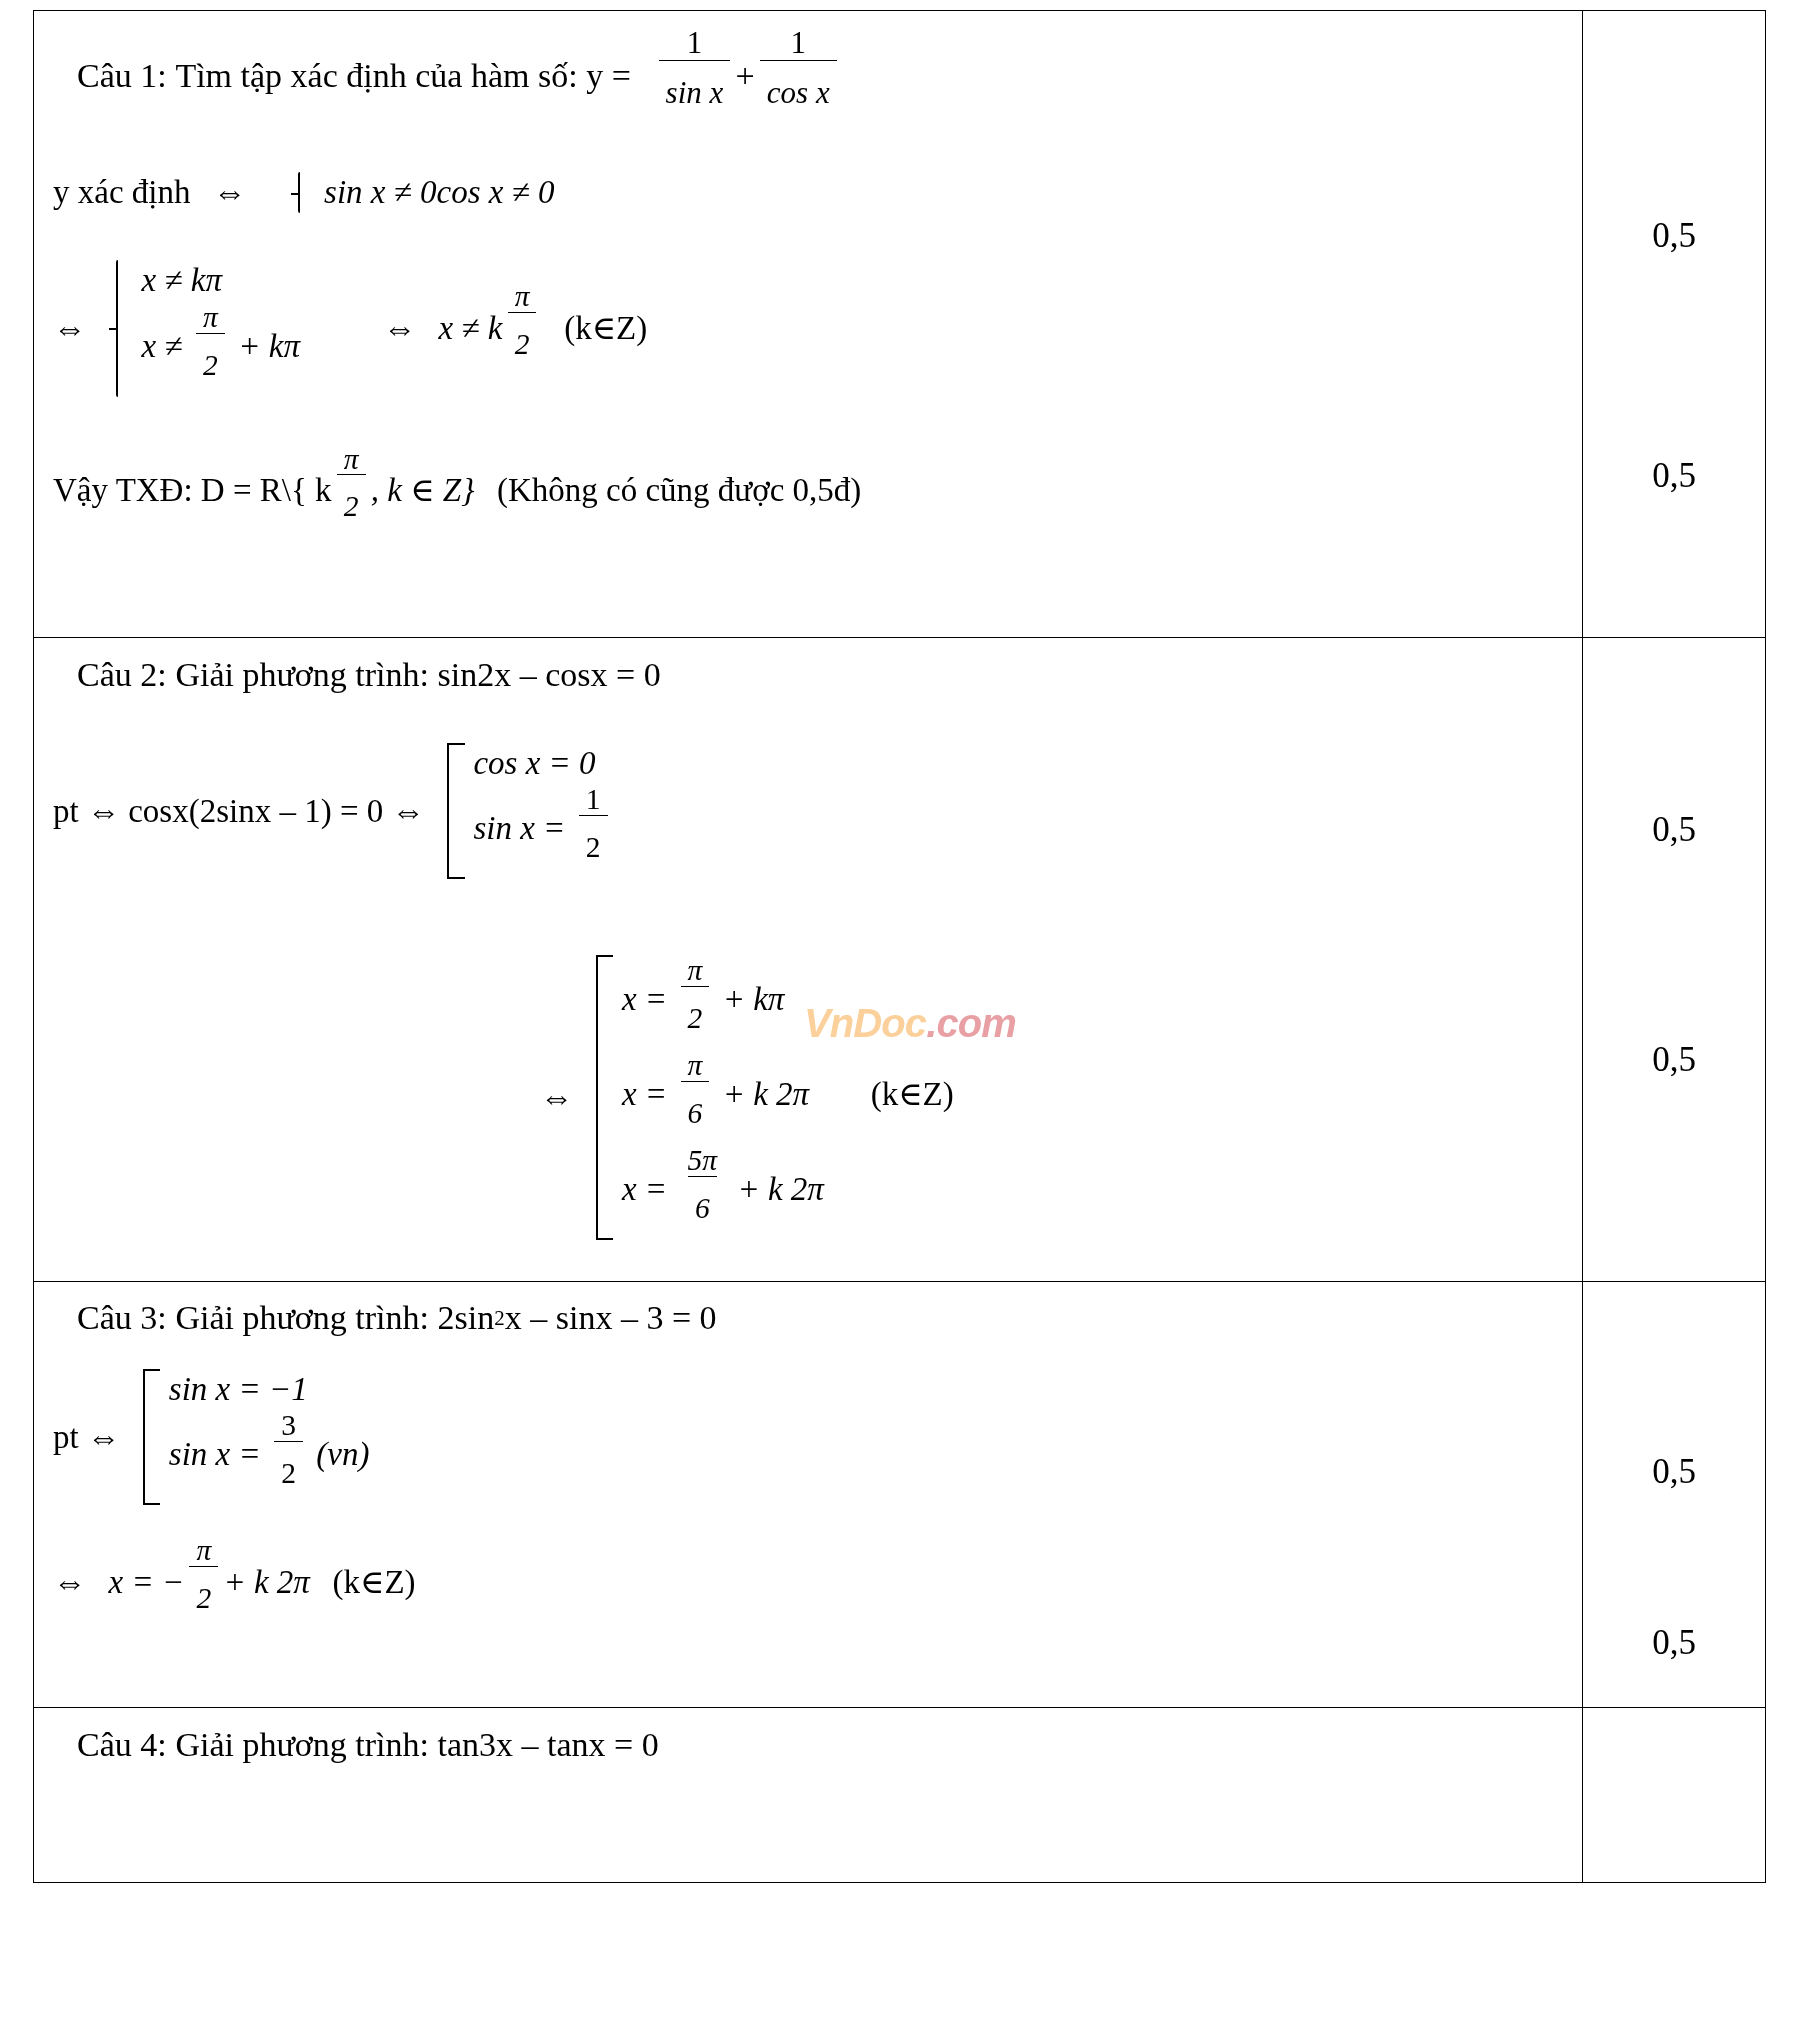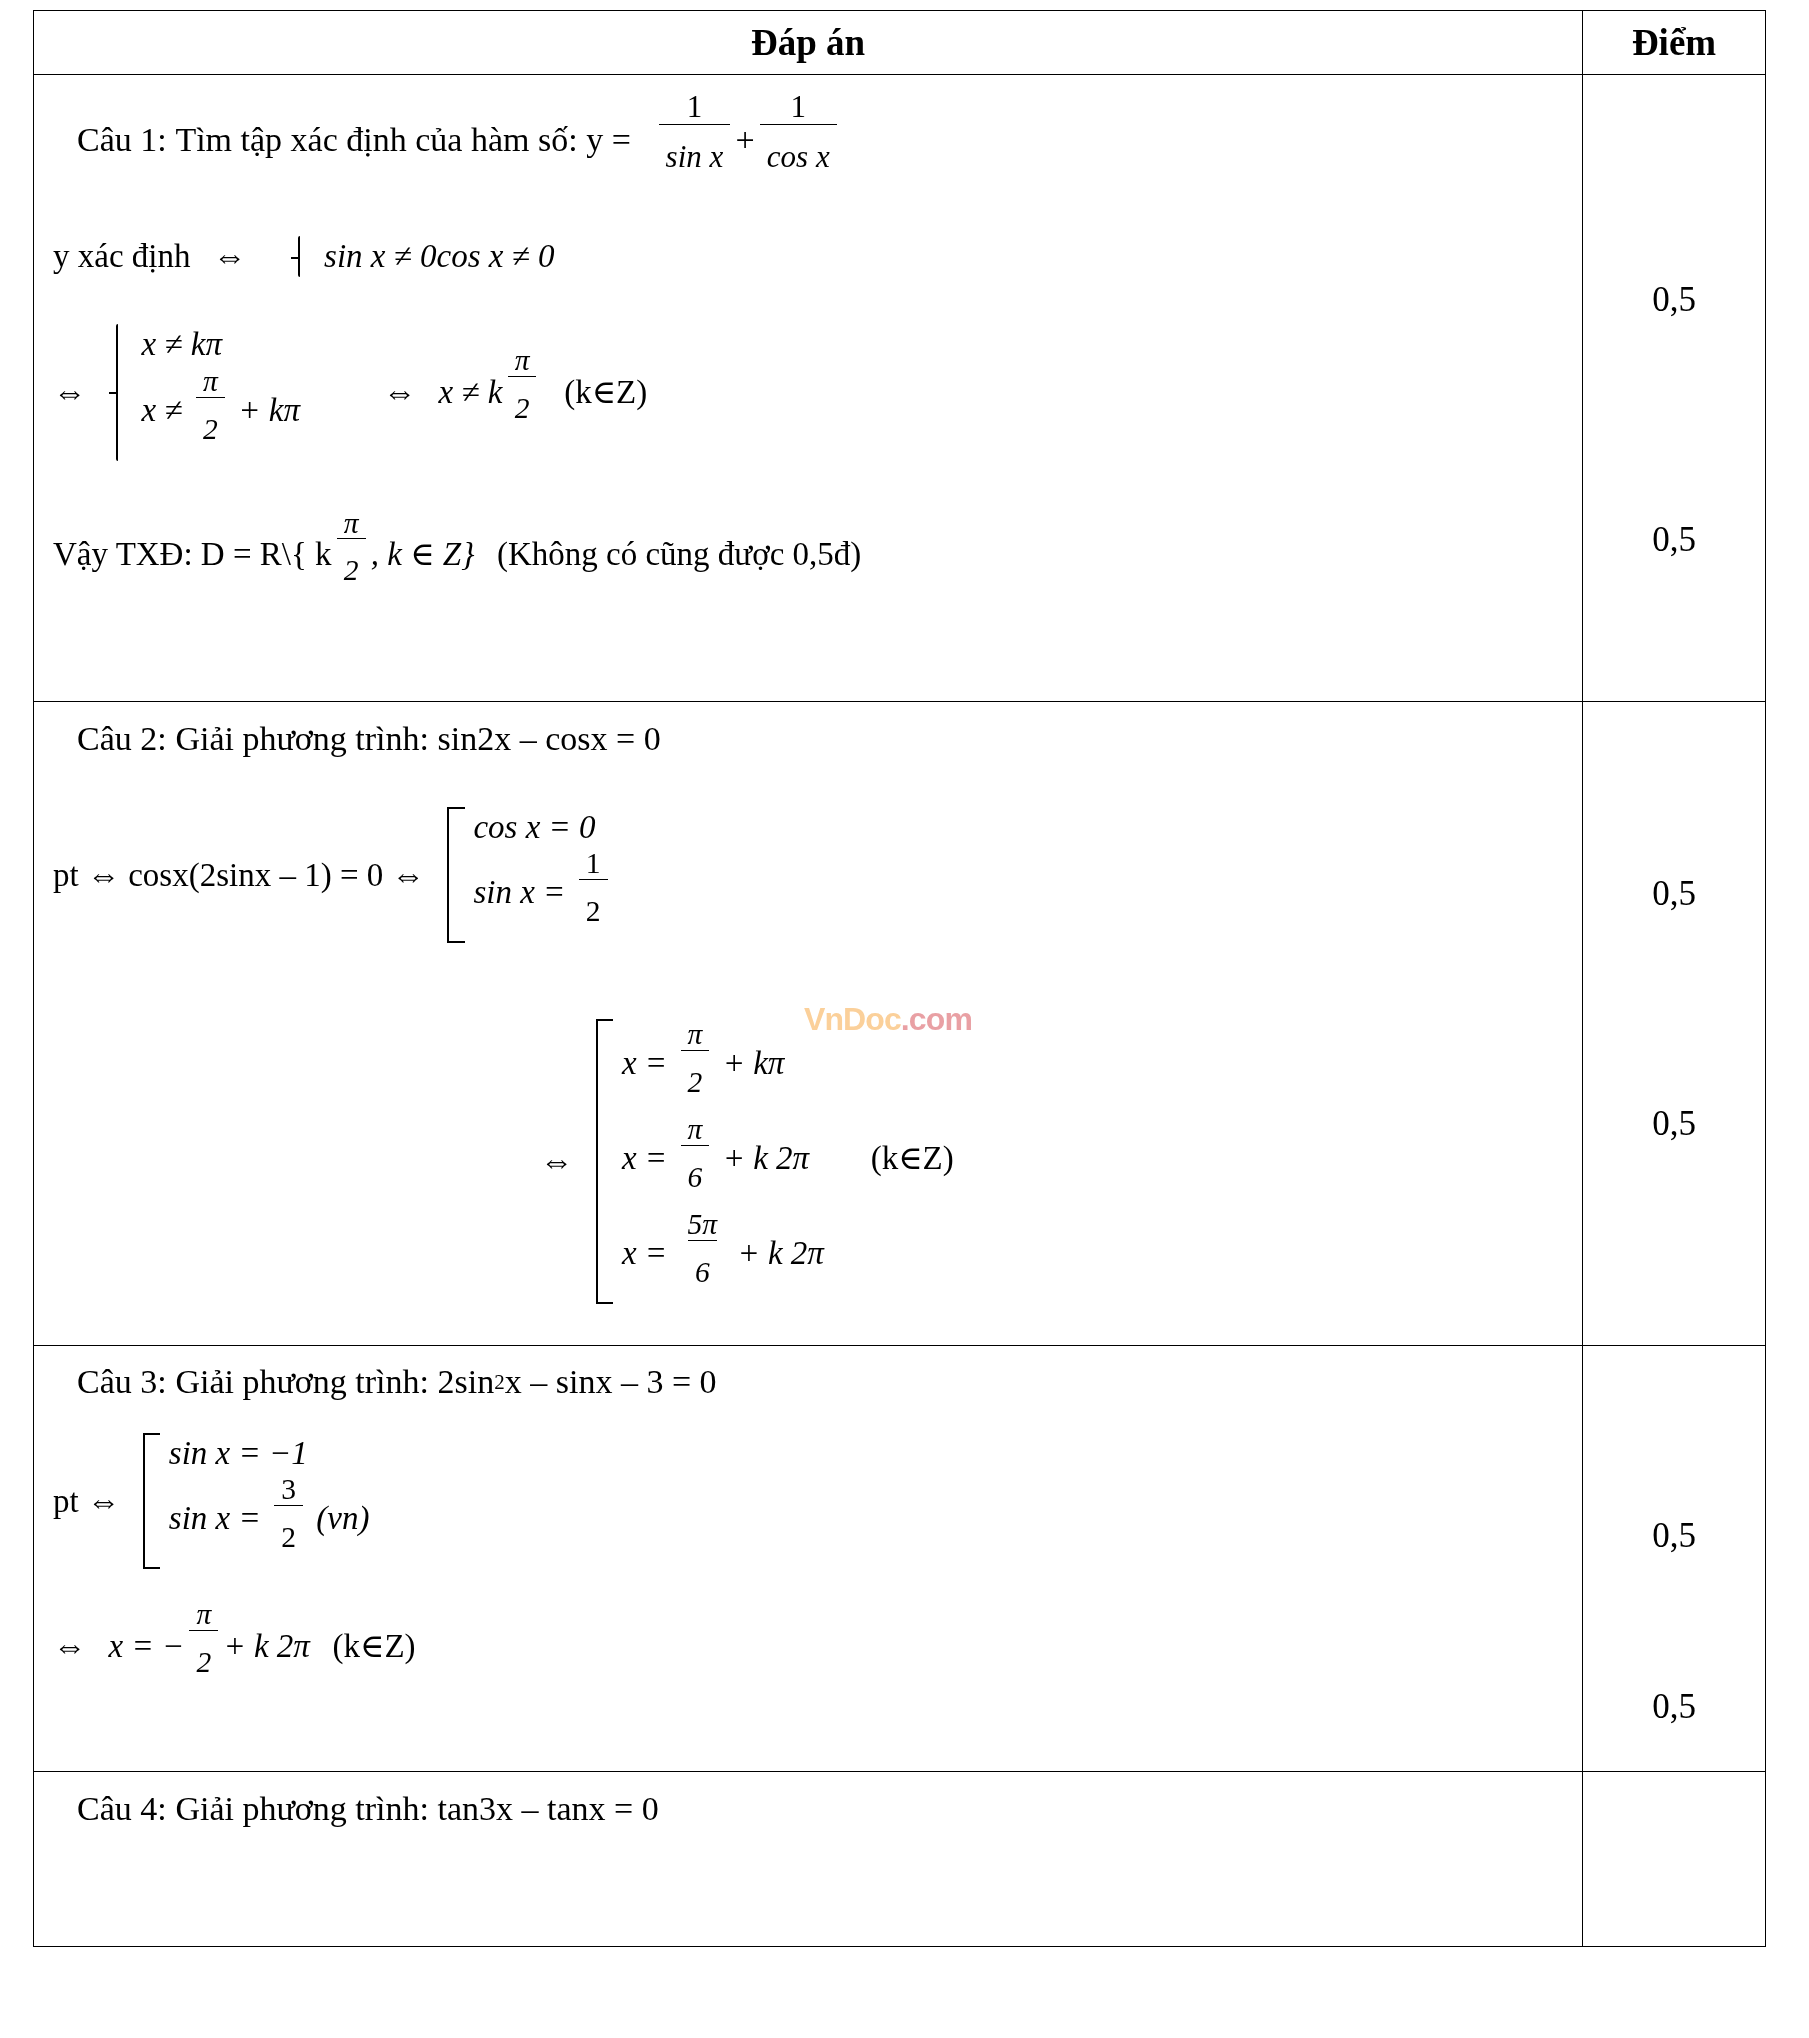--- a/index.html
+++ b/index.html
@@ -137,25 +137,26 @@
     position: absolute;
     left: 0; right: 0;
     text-align: center;
   }
 
   
   .watermark {
     position: absolute;
     font-family: "Liberation Sans", sans-serif;
     font-weight: bold;
-    font-size: 32px;
+    font-size: 40px;
     letter-spacing: -0.9px;
     white-space: nowrap;
     z-index: 5;
     pointer-events: none;
+    font-style: italic;
   }
   .wm-a { color: #fbd09a; }
   .wm-b { color: #e9a0a4; }
 
   .row-gapA { height: 47px; }
   .row-gapB { height: 29.5px; }
 </style>
 </head>
 <body>
 
@@ -165,24 +166,20 @@
     <span class="wm-a" style="color: rgb(251, 208, 154);">VnDoc</span><span class="wm-b" style="color: rgb(233, 160, 164);">.com</span>
   </div>
 
   <table class="answer-table">
     <colgroup>
       <col class="col-answer">
       <col class="col-score">
     </colgroup>
 
     <tbody>
-        <tr>
-      <th class="hdr">Đáp án</th>
-      <th class="hdr">Điểm</th>
-    </tr>
 
     <tr>
       <td>
         <div class="cell-body" style="height:591px;">
 
           <div class="line qtitle">
             <span class="lbl">Câu 1:</span>
             <span class="gap-s"></span>
             <span>Tìm tập xác định của hàm số: y =</span>
             <span class="gap-m"></span>

